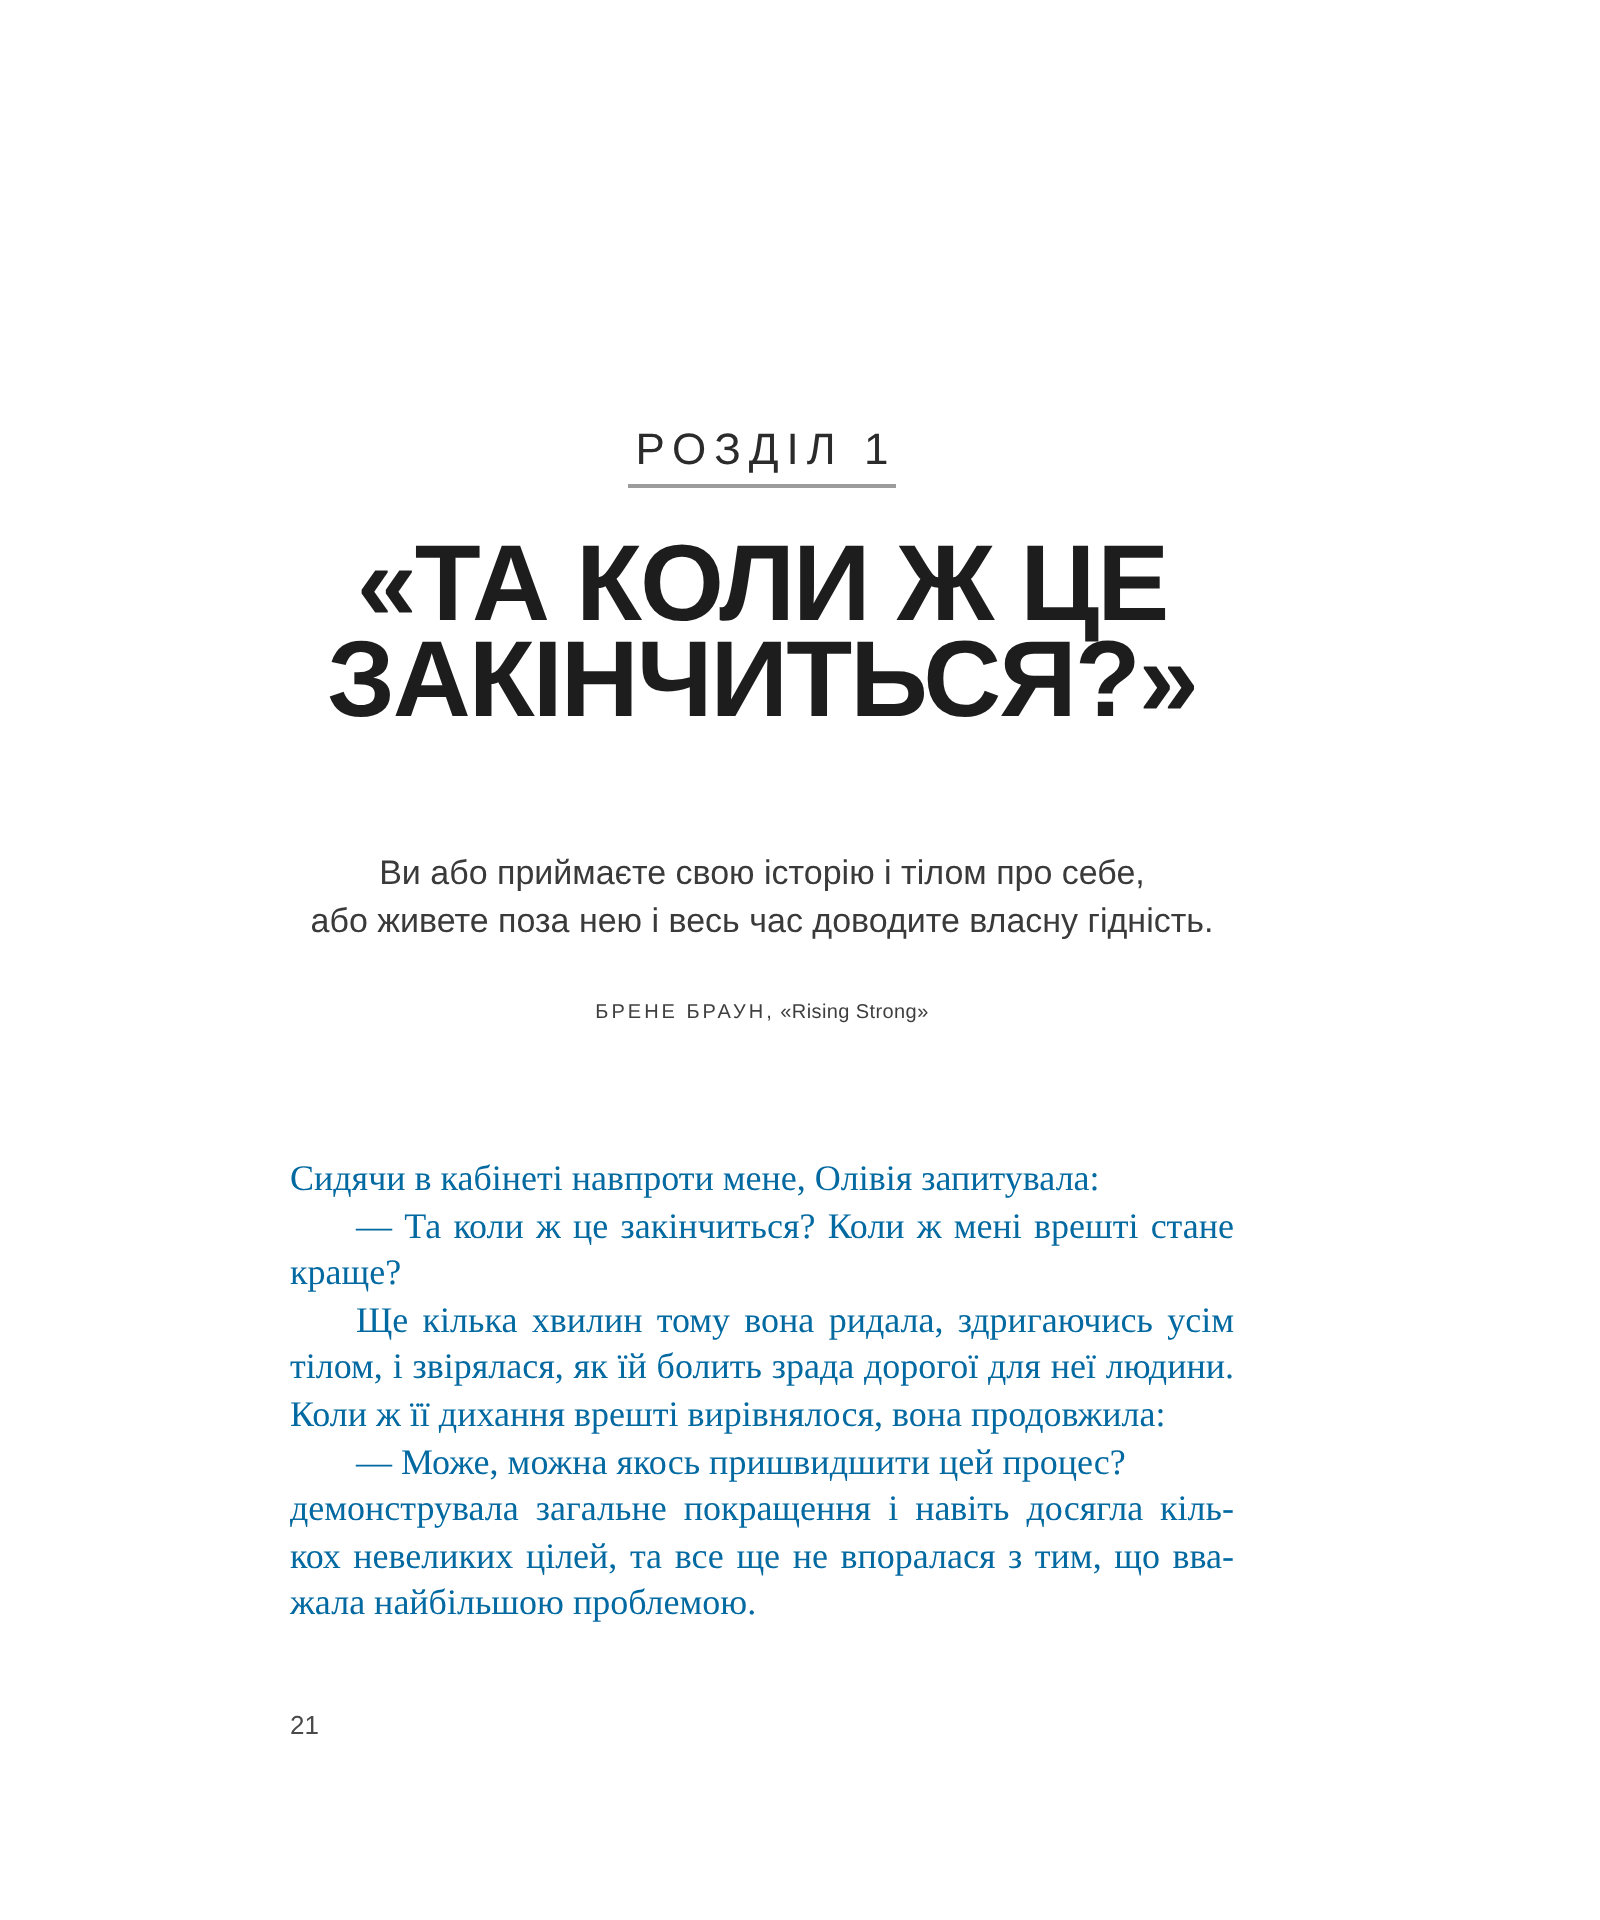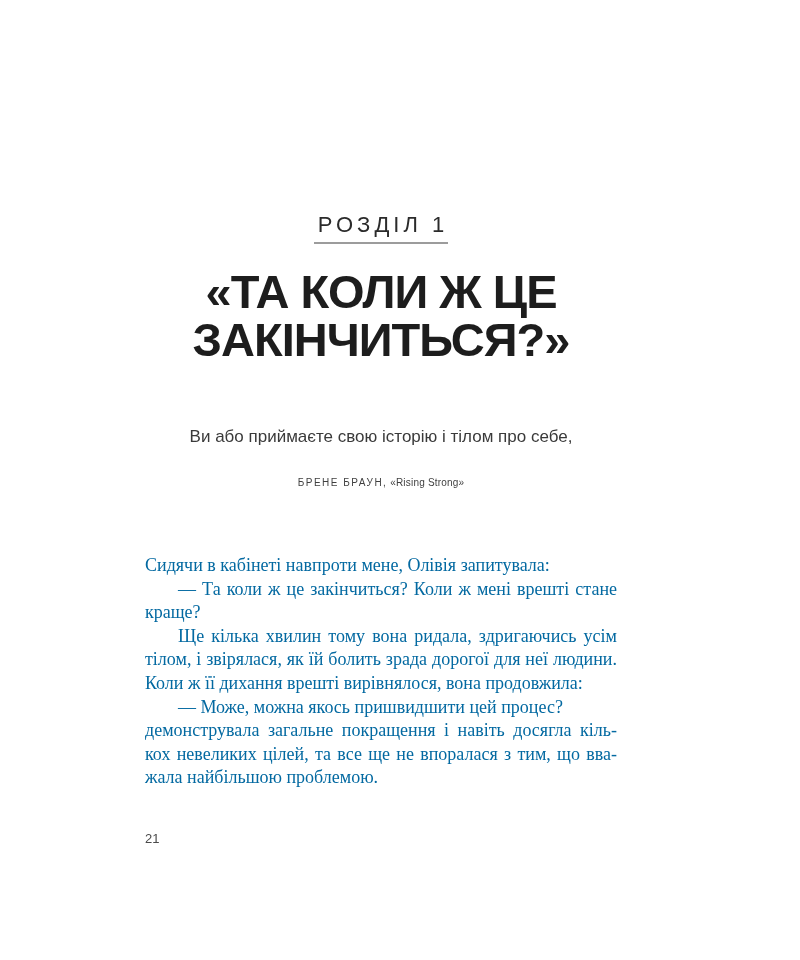--- a/index.html
+++ b/index.html
@@ -29,21 +29,21 @@
     padding: 0 0 6px 4px;
     color: #2b2b2b;
     border-bottom: 2px solid #9c9c9c;
   }
   
   .chapter-title {
     margin: 24px 0 0 0;
     text-align: center;
     font-family: "Liberation Sans", sans-serif;
     font-weight: bold;
-    font-size: 47px;
+    font-size: 54px;
     line-height: 48px;
     letter-spacing: -1px;
     color: #1d1d1d;
   }
   
   .epigraph {
     margin-top: 61px;
     text-align: center;
     font-family: "Liberation Sans", sans-serif;
     font-size: 17px;
@@ -90,20 +90,21 @@
       <span class="chapter-label">РОЗДІЛ 1</span>
     </div>
 
     <h1 class="chapter-title">
       <div>«ТА КОЛИ Ж ЦЕ</div>
       <div>ЗАКІНЧИТЬСЯ?»</div>
     </h1>
 
     <div class="epigraph">
       <div>Ви або приймаєте свою історію і тілом про себе,</div>
+      <div>або живете поза нею і весь час доводите власну гідність.</div>
     </div>
 
     <div class="attribution">
       <span class="name">БРЕНЕ БРАУН,</span>
       <span class="work">«Rising Strong»</span>
     </div>
 
     <div class="body-text">
       <div class="line">Сидячи в кабінеті навпроти мене, Олівія запитувала:</div>
       <div class="line ind j">— Та коли ж це закінчиться? Коли ж мені врешті стане</div>

